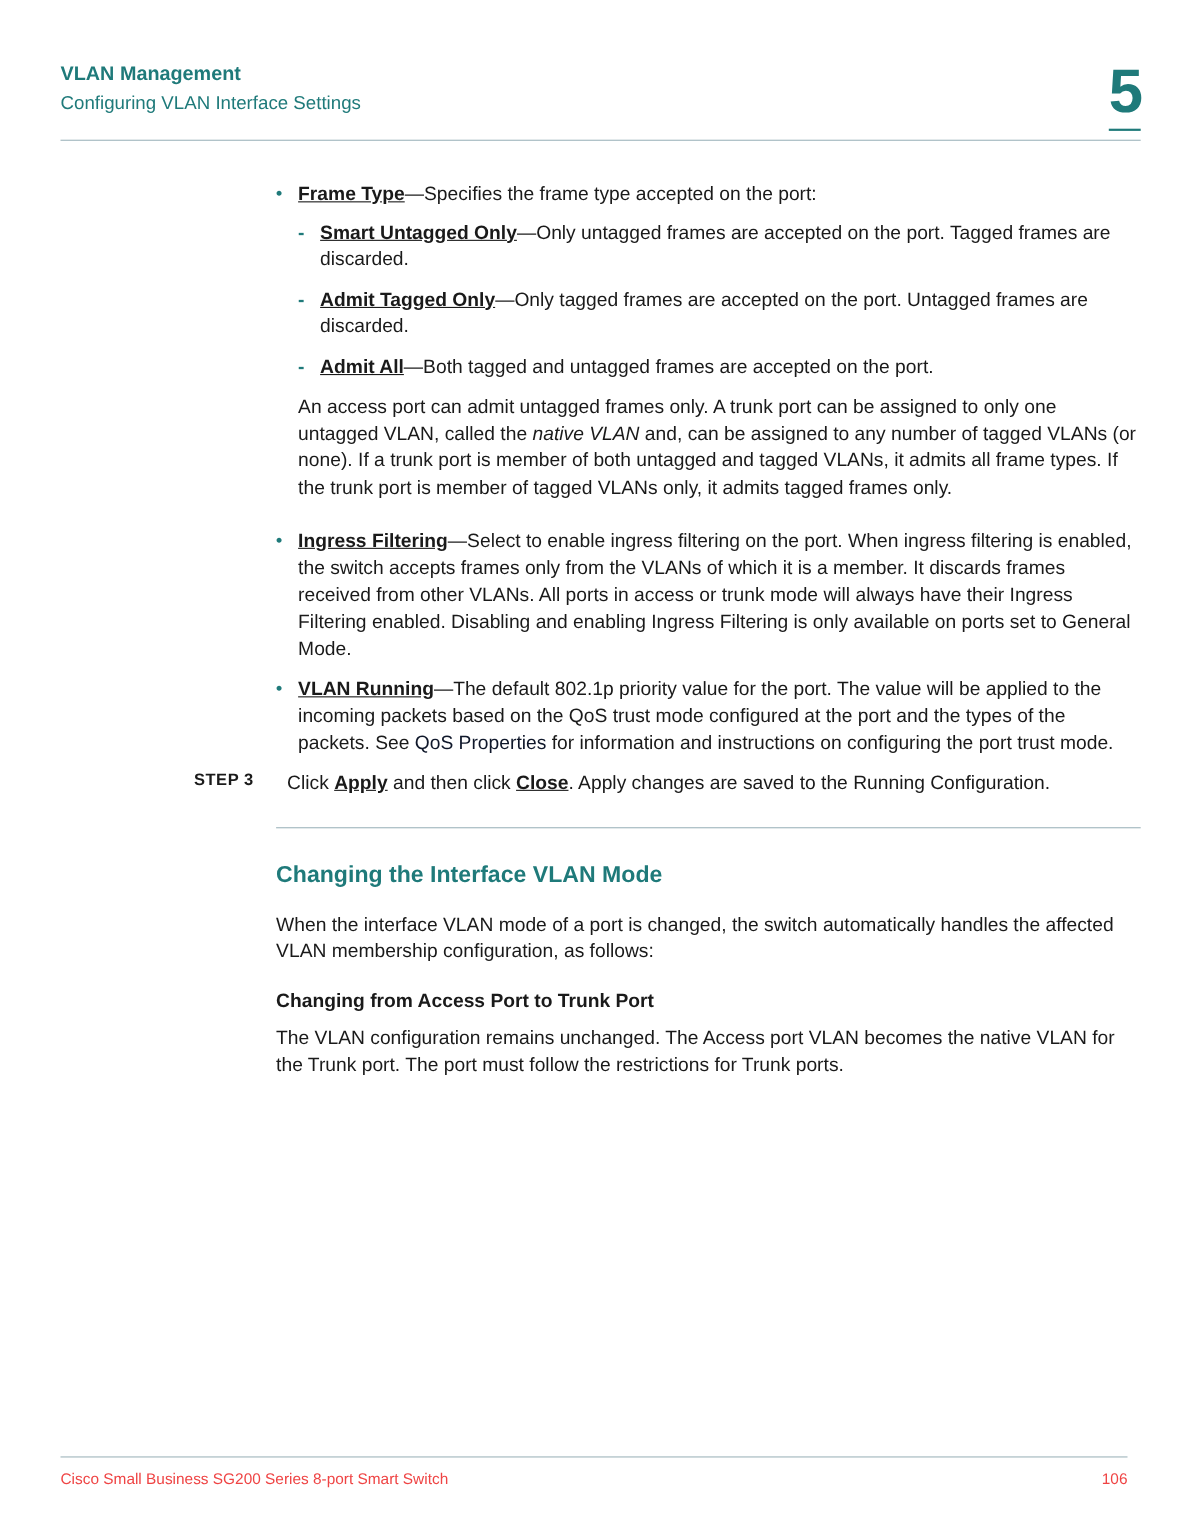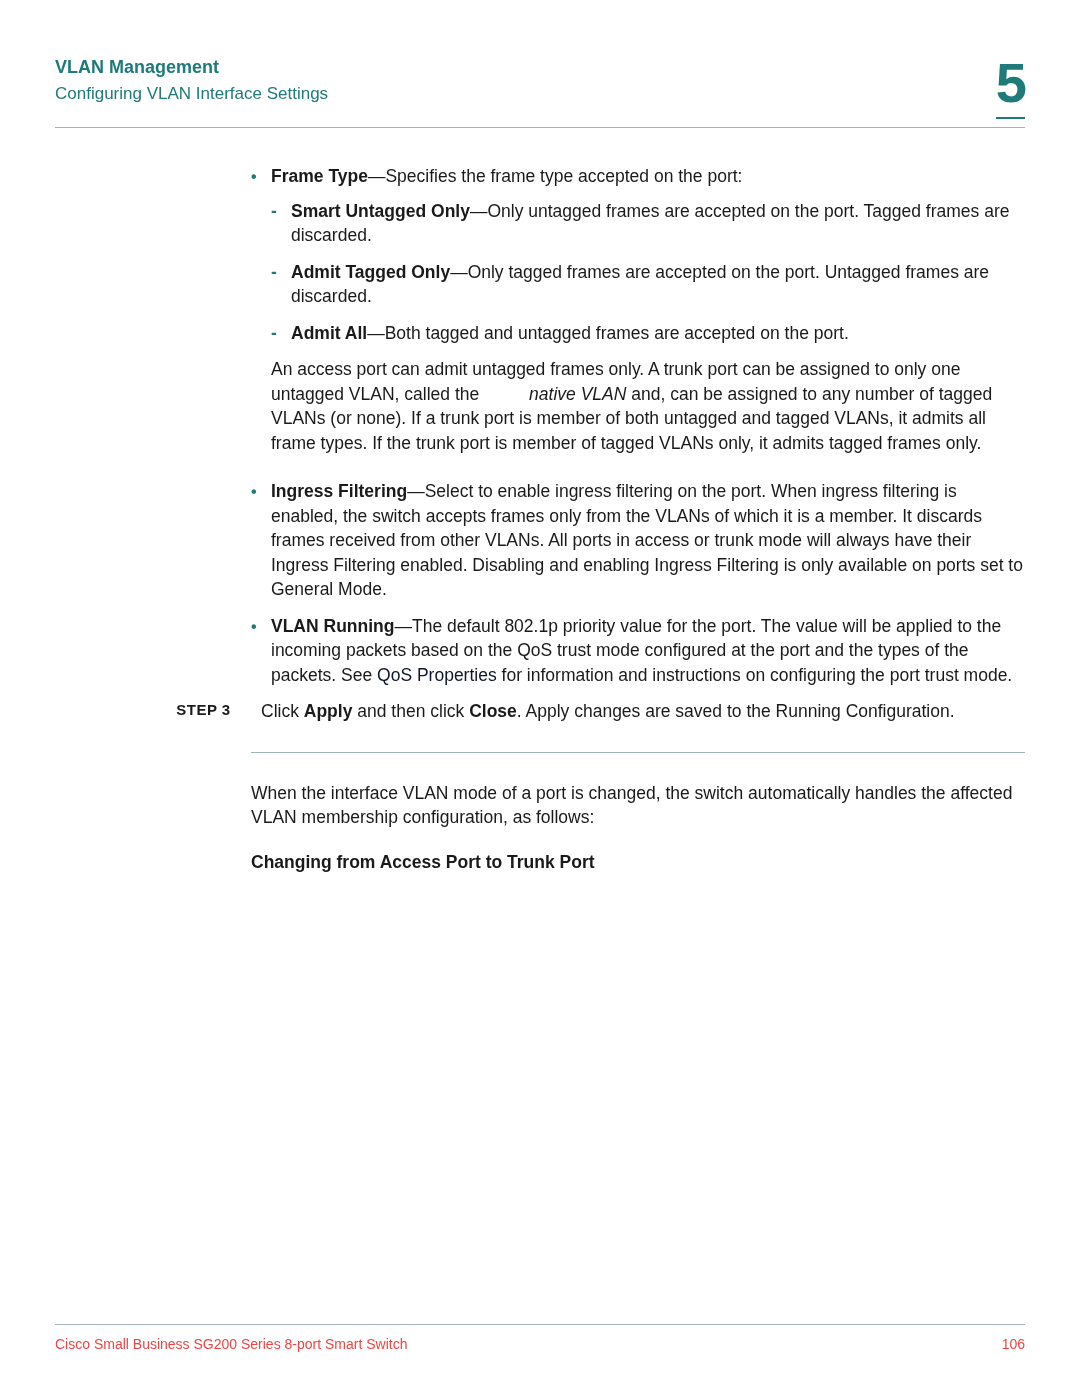--- a/index.html
+++ b/index.html
@@ -8,21 +8,21 @@
     padding: 0;
     background: #fff;
     color: #1a1a1a;
     font-size: 17.5px;
     line-height: 1.4;
   }
   .page {
     width: 1080px;
     height: 1397px;
     box-sizing: border-box;
-    padding: 55px 55px 0 55px;
+    padding: 55px 43px 0 55px;
     position: relative;
   }
   .header {
     display: flex;
     align-items: flex-start;
     justify-content: space-between;
   }
   .header-left {
     flex: 1;
   }
@@ -91,22 +91,22 @@
   }
   .dash .dtxt { flex: 1; }
   .para {
     margin-top: 10px;
     margin-bottom: 12px;
   }
   .link {
     color: #0f172a;
     font-weight: normal;
   }
-  .bold { font-weight: bold; }
-  .italic { font-style: italic; margin-left: 45px; }
+  .bold { font-weight: bold; text-decoration: underline; }
+  .italic { font-style: italic; }
   .step-row {
     display: flex;
     margin-left: -95px;
     margin-top: 10px;
   }
   .step-label {
     width: 95px;
     flex-shrink: 0;
     font-family: Arial, sans-serif;
     font-size: 15px;
@@ -214,22 +214,24 @@
 
     <div class="step-row">
       <div class="step-label">STEP  3</div>
       <div class="step-body">
         <span>Click </span><span class="bold">Apply</span><span> and then click </span><span class="bold">Close</span><span>. Apply changes are saved to the Running Configuration.</span>
       </div>
     </div>
 
     <hr class="section-div">
 
+    <div class="h2">Changing the Interface VLAN Mode</div>
     <div class="para">When the interface VLAN mode of a port is changed, the switch automatically handles the affected VLAN membership configuration, as follows:</div>
     <div class="h3">Changing from Access Port to Trunk Port</div>
+    <div class="para">The VLAN configuration remains unchanged. The Access port VLAN becomes the native VLAN for the Trunk port. The port must follow the restrictions for Trunk ports.</div>
 
   </div>
 
   <div class="footer">
     <hr class="footer-div">
     <div class="footer-row">
       <span>Cisco Small Business SG200 Series 8-port Smart Switch</span>
       <span>106</span>
     </div>
   </div>

